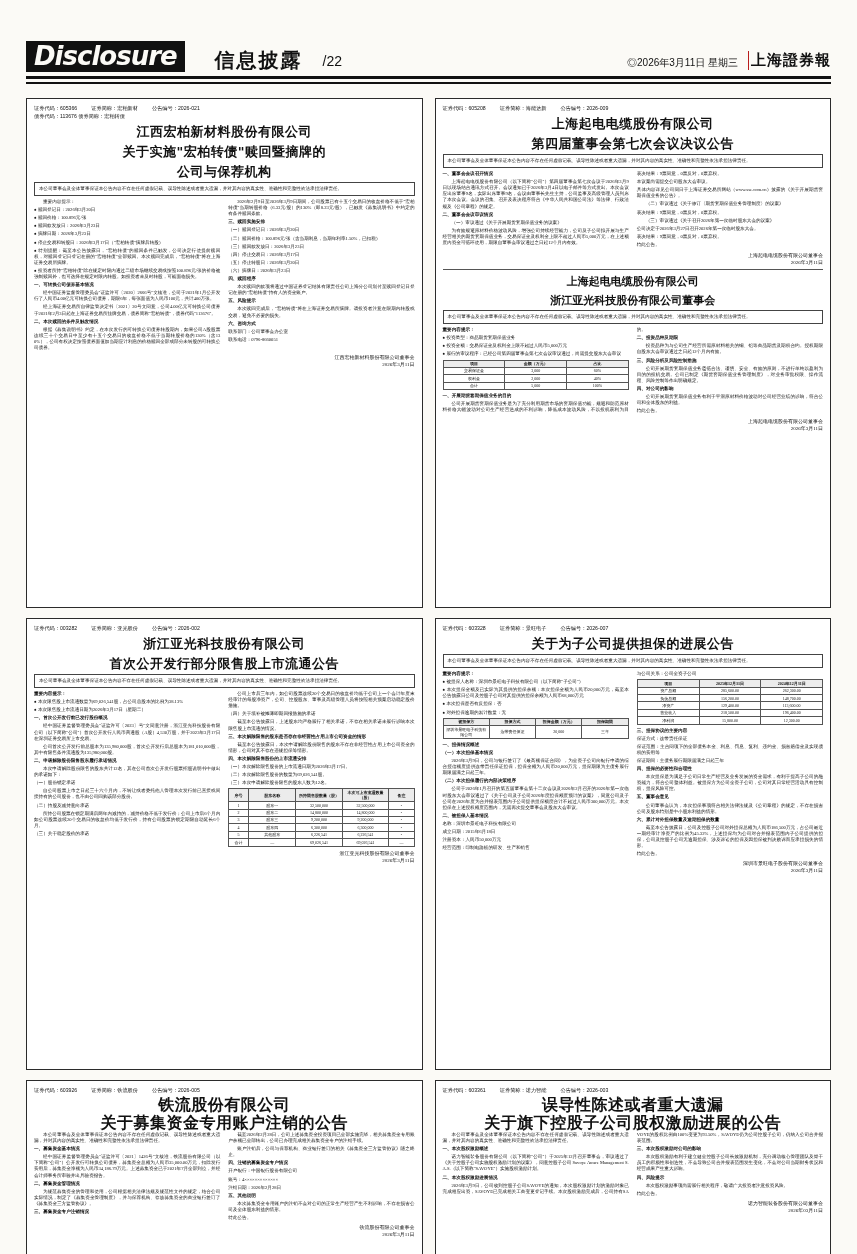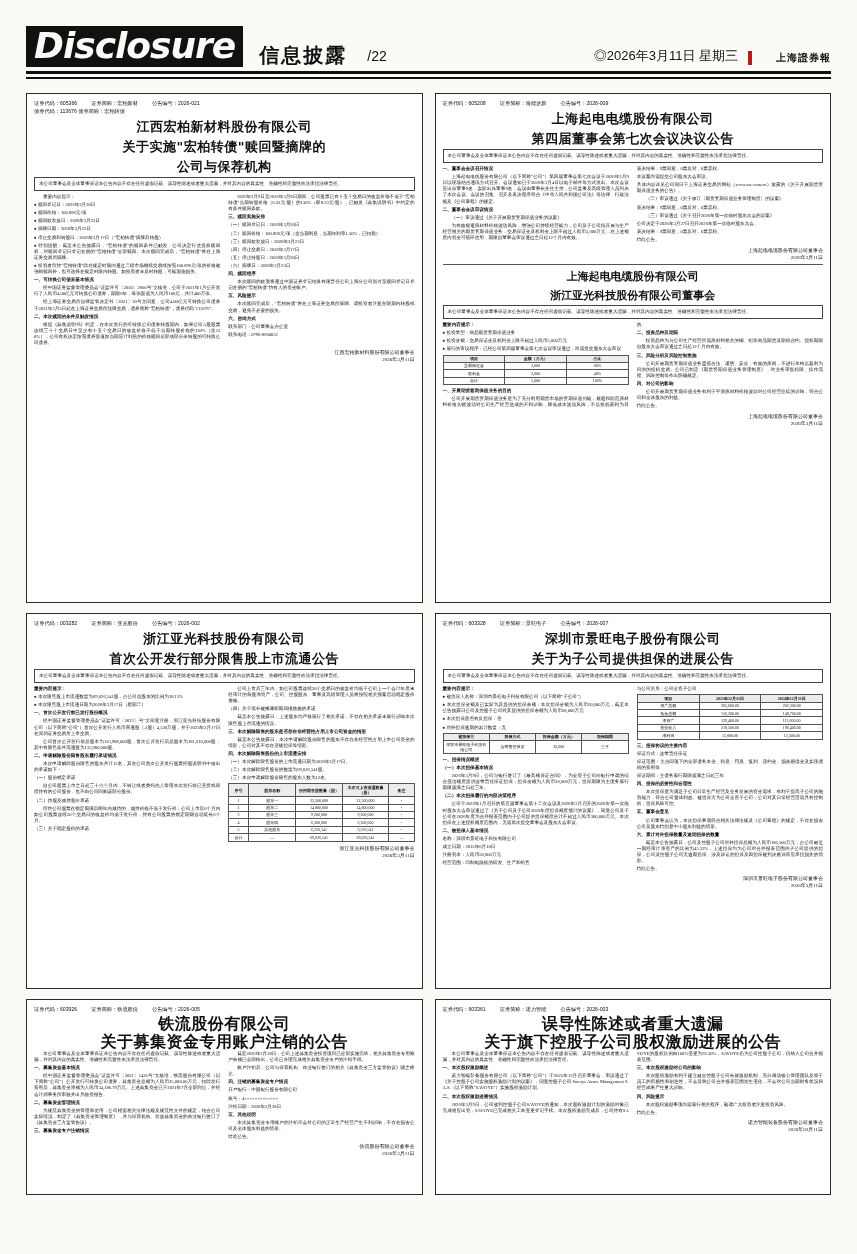--- a/index.html
+++ b/index.html
@@ -20,79 +20,80 @@
   
   .masthead{
     display:flex;align-items:flex-end;
     border-bottom:3px solid #111;
     padding-bottom:4px;
     margin-bottom:2px;
   }
   .mast-logo{
     font-family:"DejaVu Sans", sans-serif;
     font-weight:bold;
-    font-size:36px;
+    font-size:26px;
     letter-spacing:-1px;
     background:#111;color:#fbfaf6;
     padding:2px 8px 3px 8px;
     font-style:italic;
     line-height:1;
+    margin-top:15px;
   }
   .mast-cn{
     font-family:"DejaVu Sans", sans-serif;
     font-weight:bold;
     font-size:20px;
-    margin-left:16px;
+    margin-left:30px;
     letter-spacing:2px;
     line-height:1;
     padding-bottom:2px;
     text-align:center;
   }
   .mast-page{
     font-family:"Liberation Sans", sans-serif;
     font-size:14px;
     margin-left:20px;
     padding-bottom:3px;
   }
   .mast-right{
     margin-left:auto;
     display:flex;align-items:flex-end;gap:10px;
     padding-bottom:2px;
   }
   .mast-date{
     font-family:"Liberation Sans", sans-serif;
-    font-size:13px;
+    font-size:10px;
     letter-spacing:0px;
   }
   .mast-paper{
     font-family:"DejaVu Sans", sans-serif;
     font-weight:bold;
-    font-size:10px;
+    font-size:15px;
     letter-spacing:1px;
-    border-left:4px solid #b91c1c;
-    padding-left:24px;
+    border-left:1px solid #b91c1c;
+    padding-left:2px;
   }
   .mast-rule{
     height:2px;background:#111;margin-top:3px;margin-bottom:14px;
   }
   
   .grid{
     display:grid;
     grid-template-columns:1fr 1fr;
     gap:10px 12px;
   }
   .card{
     border:1px solid #2b2b2b;
     background:#fff;
     padding:6px 7px 6px 7px;
     box-sizing:border-box;
     overflow:hidden;
   }
   .r1{height:510px;}
-  .r2{height:376px;}
+  .r2{height:452px;}
   .r3{height:196px;}
   .codeline{
     font-size:5.2px;
     line-height:7px;
     display:flex;gap:14px;
     font-family:"Liberation Sans", sans-serif;
     letter-spacing:0px;
     margin-bottom:1px;
   }
   .codeline span{white-space:nowrap;}
@@ -406,21 +407,20 @@
         <div>2026年3月11日</div>
       </div>
     </div>
 
     <div class="card r2">
       <div class="codeline">
         <span>证券代码：603328</span>
         <span>证券简称：景旺电子</span>
         <span>公告编号：2026-007</span>
       </div>
-      <div class="title">深圳市景旺电子股份有限公司</div>
       <div class="title">关于为子公司提供担保的进展公告</div>
       <div class="notice-box">本公司董事会及全体董事保证本公告内容不存在任何虚假记载、误导性陈述或者重大遗漏，并对其内容的真实性、准确性和完整性依法承担法律责任。</div>
       <div class="cols2">
         <p class="b">重要内容提示：</p>
         <p>● 被担保人名称：深圳市景旺电子科技有限公司（以下简称"子公司"）</p>
         <p>● 本次担保金额及已实际为其提供的担保余额：本次担保金额为人民币20,000万元，截至本公告披露日公司及控股子公司对其提供的担保余额为人民币68,000万元</p>
         <p>● 本次担保是否有反担保：否</p>
         <p>● 对外担保逾期的累计数量：无</p>
         <table class="mini">
           <thead>

